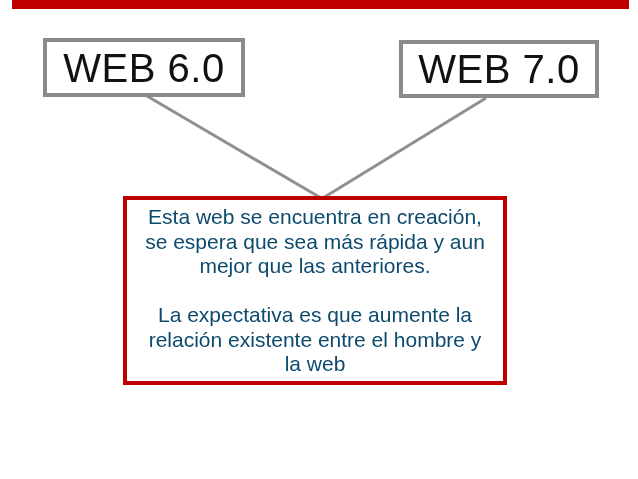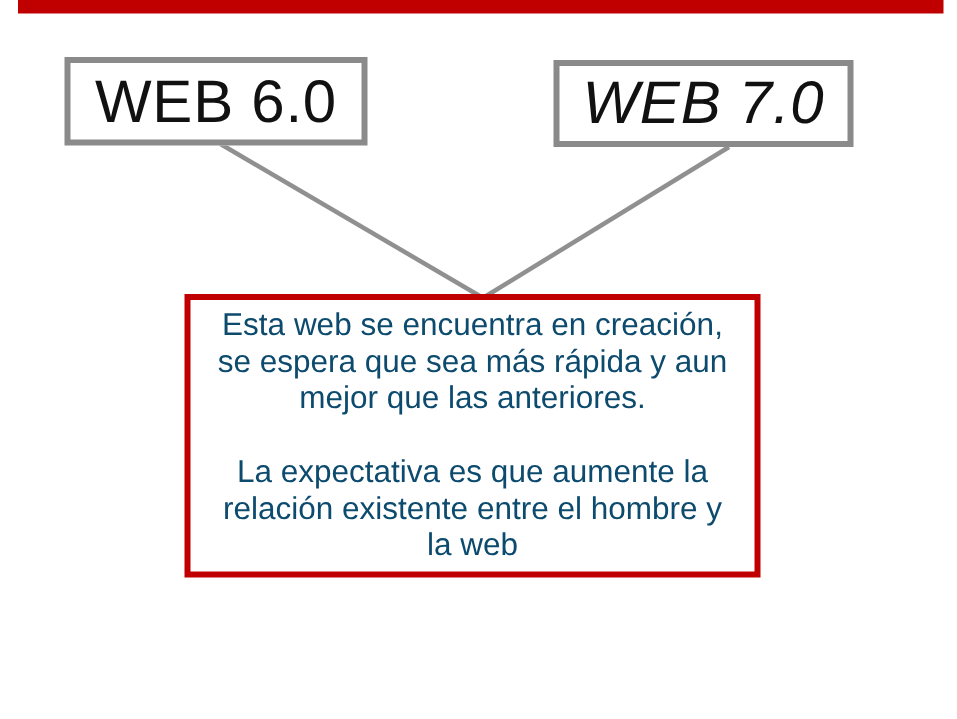--- a/index.html
+++ b/index.html
@@ -20,21 +20,21 @@
     position:absolute;left:0;top:0;width:638px;height:479px;
   }
   .node{
     position:absolute;
     box-sizing:border-box;
     background:#ffffff;
     border:4px solid #8A8A8A;
     display:flex;align-items:center;justify-content:center;
   }
   .node--web6{left:43px;top:38px;width:202px;height:59px;}
-  .node--web7{left:369px;top:40px;width:200px;height:58px;font-style:italic;}
+  .node--web7{left:399px;top:40px;width:200px;height:58px;}
   .node__label{
     font-size:40px;
     line-height:1;
     color:#111111;
     letter-spacing:0.5px;
     white-space:nowrap;
   }
   .info-box{
     position:absolute;
     box-sizing:border-box;

